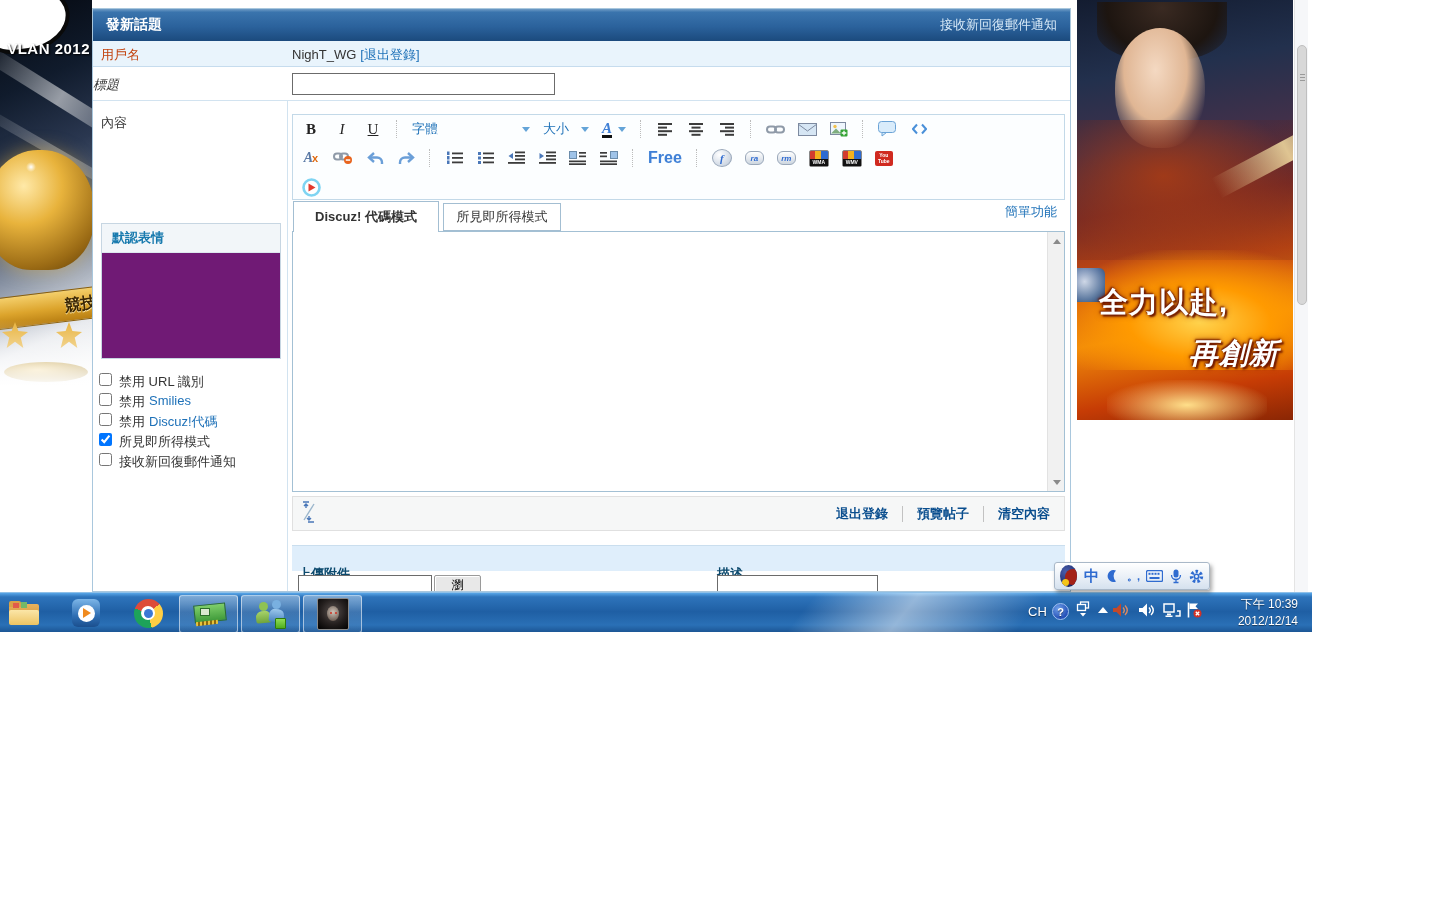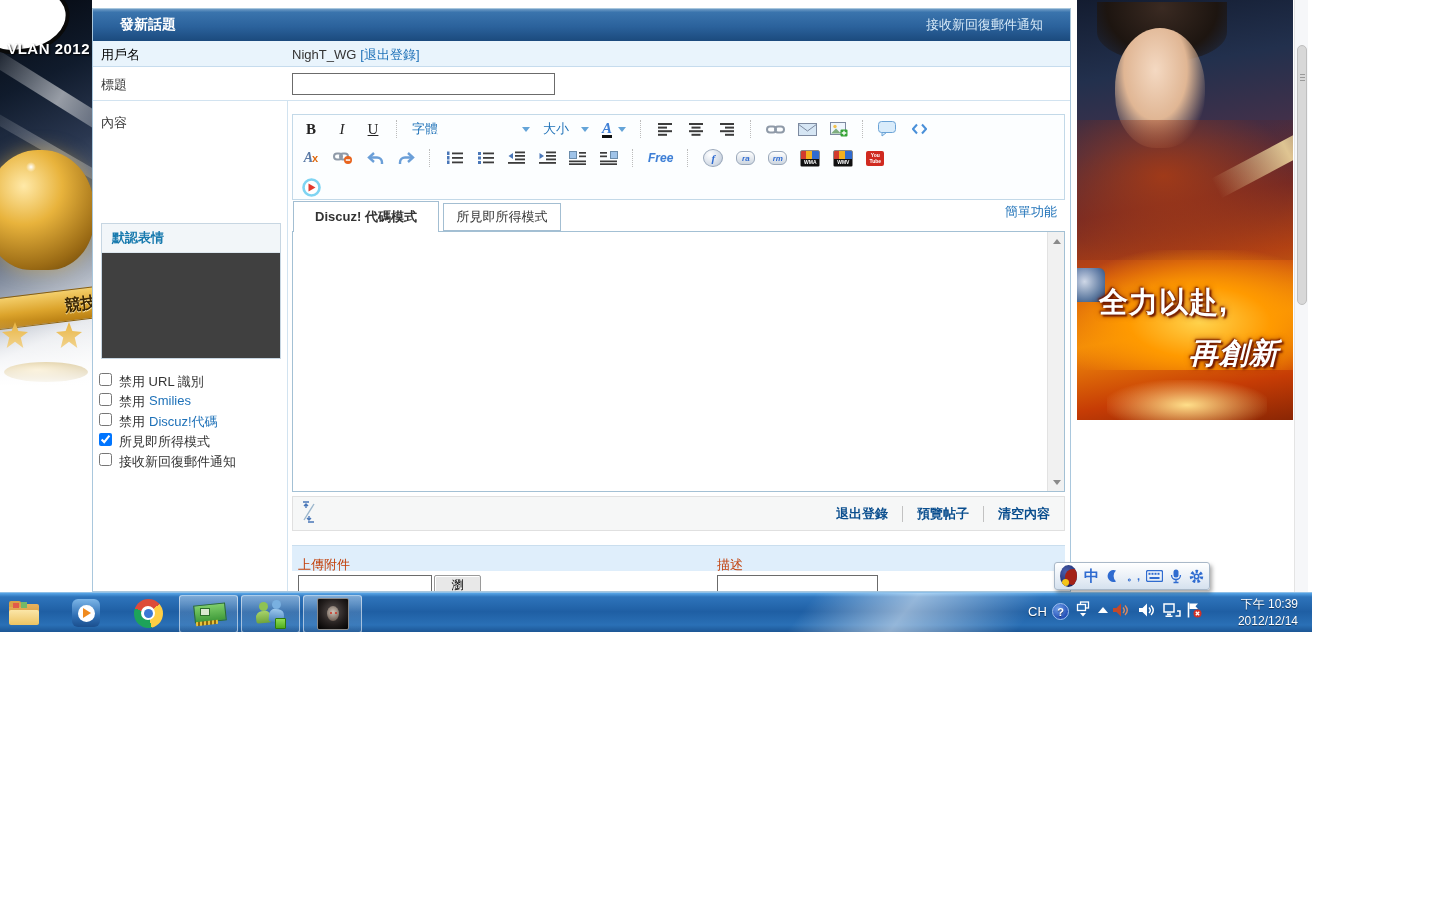--- a/index.html
+++ b/index.html
@@ -21,38 +21,38 @@
        background:linear-gradient(#f4cf6b,#dca42c 55%,#b97f12);border:1px solid #8a5e08;display:flex;align-items:center;justify-content:flex-end;padding-right:6px;
        color:#3a2604;font-weight:bold;font-size:16px;text-shadow:0 1px 0 #ffe9a8;}
   #star-l,#star-r{position:absolute;top:322px;width:26px;height:26px;background:#e8b33c;clip-path:polygon(50% 0,63% 35%,100% 38%,72% 60%,82% 100%,50% 76%,18% 100%,28% 60%,0 38%,37% 35%);}
   #star-l{left:2px;} #star-r{left:56px;}
   #base{position:absolute;left:4px;top:362px;width:84px;height:20px;border-radius:50%;background:radial-gradient(ellipse at 40% 40%,#f0cd76,#a3790f 70%,#6b4a06);}
   #fade{position:absolute;left:0;top:320px;width:92px;height:78px;background:linear-gradient(rgba(255,255,255,0),#fff 85%);}
 
   
   #form-panel{left:92px;top:8px;width:979px;height:584px;background:#fff;border:1px solid #a9c7dd;box-sizing:border-box;overflow:hidden;}
   #form-header{position:absolute;left:0;top:0;width:100%;height:32px;box-sizing:border-box;
-     background:linear-gradient(#6f9cc6 0,#3a74ad 10%,#2b629c 55%,#1b4a7d 100%);display:flex;align-items:center;justify-content:space-between;padding:0 27px;}
+     background:linear-gradient(#6f9cc6 0,#3a74ad 10%,#2b629c 55%,#1b4a7d 100%);display:flex;align-items:center;justify-content:space-between;padding:0 13px;}
   #form-title{color:#fff;font-weight:bold;font-size:14px;}
   #help-link{color:#d7e9f7;font-size:13px;text-decoration:none;cursor:pointer;}
   #row-user{position:absolute;left:0;top:32px;width:100%;height:26px;background:#e9f4fc;border-bottom:1px solid #c6dcee;box-sizing:border-box;}
-  #row-user .lbl{position:absolute;left:8px;top:5px;color:#000000;}
+  #row-user .lbl{position:absolute;left:8px;top:5px;color:#c2410c;}
   #row-user .val{position:absolute;left:199px;top:5px;color:#333;}
   #row-user .val a{color:#1e71b8;text-decoration:none;margin-left:4px;cursor:pointer;}
   #row-title{position:absolute;left:0;top:58px;width:100%;height:34px;border-bottom:1px solid #d2e3f0;box-sizing:border-box;background:#fff;}
-  #row-title .lbl{position:absolute;left:8px;top:9px;}
+  #row-title .lbl{position:absolute;left:0;top:9px;font-style:italic;}
   #title-input{position:absolute;left:199px;top:6px;width:255px;height:20px;border:1px solid #6b6b6b;padding:0 3px;font-size:13px;font-family:"Liberation Sans",sans-serif;}
 
   
   #sidebar{position:absolute;left:0;top:92px;width:195px;height:492px;border-right:1px solid #d2e3f0;box-sizing:border-box;}
   #content-lbl{position:absolute;left:8px;top:13px;}
   #perm-list{position:absolute;left:8px;top:40px;line-height:19px;}
   .pname{color:#333;} .pname.lnk{color:#1e71b8;cursor:pointer;} .pname.imgc{color:#c06014;}
   .pstat{color:#9a9a9a;margin-left:4px;}
-  #smiley-box{position:absolute;left:8px;top:122px;width:180px;height:136px;border:1px solid #c7d6e2;box-sizing:border-box;background:#404040;}
+  #smiley-box{position:absolute;left:8px;top:122px;width:180px;height:136px;border:1px solid #c7d6e2;box-sizing:border-box;background:#701a75;}
   #smiley-head{height:28px;background:#f2f6f9;border-bottom:1px solid #dde7ee;display:flex;align-items:center;padding-left:10px;
       color:#187aae;font-weight:bold;}
   #cb-list{position:absolute;left:6px;top:272px;}
   .cb-row{display:flex;height:20px;cursor:pointer;}
   .cb-row input{width:13px;height:13px;margin:0 7px 0 0;}
   .cb-row a{color:#1e71b8;text-decoration:none;margin-left:4px;cursor:pointer;}
 
   
   #editor{position:absolute;left:199px;top:92px;width:773px;height:492px;}
   #toolbar{position:absolute;left:0;top:13px;width:773px;height:86px;border:1px solid #c3d9e8;background:#fcfeff;box-sizing:border-box;}
@@ -62,21 +62,21 @@
   .serifB{font-family:"Liberation Serif",serif;font-weight:bold;font-size:15px;color:#222;}
   .serifI{font-family:"Liberation Serif",serif;font-style:italic;font-size:15px;color:#222;}
   .serifU{font-family:"Liberation Serif",serif;font-size:15px;color:#222;text-decoration:underline;}
   .tsep{width:1px;height:18px;border-left:1px dotted #bcbcbc;margin:0 1px;}
   .tselect{display:flex;align-items:center;justify-content:space-between;color:#1e71b8;font-size:13px;cursor:pointer;}
   .tselect.w-font{width:118px;} .tselect.w-size{width:46px;}
   .caret{width:0;height:0;border:4px solid transparent;border-top:5px solid #64a4d8;margin-top:4px;}
   .colorA{font-family:"Liberation Serif",serif;font-weight:bold;font-style:italic;font-size:15px;color:#3f7fd6;border-bottom:3px solid #111;line-height:14px;}
   .axA{font-family:"Liberation Serif",serif;font-style:italic;font-weight:bold;color:#5b7aa6;font-size:14px;}
   .axX{color:#e06a10;font-weight:bold;font-size:11px;margin-left:-1px;}
-  .freeb{color:#3f7fd6;font-weight:bold;font-style:italic;font-size:12px;text-shadow:0 0 1px #cfe4f7;}
+  .freeb{color:#3f7fd6;font-weight:bold;font-size:16px;text-shadow:0 0 1px #cfe4f7;}
   .flashb{width:16px;height:16px;border-radius:50%;background:radial-gradient(circle at 35% 30%,#fff,#cfd8e4 70%,#98a6b8);border:1px solid #9aa8ba;display:inline-flex;align-items:center;justify-content:center;font-family:"Liberation Serif",serif;font-style:italic;font-weight:bold;color:#2f6bd0;font-size:11px;}
   .pillb{min-width:17px;height:12px;border-radius:6px;background:linear-gradient(#fff,#cdd6e0);border:1px solid #9aa8ba;display:inline-flex;align-items:center;justify-content:center;font-style:italic;font-weight:bold;color:#2f6bd0;font-size:8px;}
   .wmbox{width:17px;height:15px;border:1px solid #888;border-radius:2px;background:linear-gradient(90deg,#d23b2e 0 30%,#f2b01e 30% 60%,#2f6bd0 60% 100%);position:relative;display:inline-block;}
   .wmbox b{position:absolute;left:0;bottom:0;width:100%;height:7px;background:#111;color:#fff;font-size:5px;line-height:7px;text-align:center;font-weight:bold;}
   .ytbox{width:16px;height:15px;border-radius:2px;background:#d02a20;color:#fff;display:inline-flex;flex-direction:column;align-items:center;justify-content:center;font-weight:bold;font-size:5px;line-height:6px;}
 
   #tabs-row{position:absolute;left:0;top:100px;width:773px;height:30px;}
   .tab{position:absolute;top:0;height:30px;background:#fff;border:1px solid #a3bed2;box-sizing:border-box;display:flex;align-items:center;justify-content:center;cursor:pointer;z-index:2;}
   .tab.active{left:1px;width:146px;border-bottom:none;font-weight:bold;height:31px;}
   .tab.inactive{left:151px;width:118px;top:2px;height:28px;}
@@ -88,21 +88,21 @@
   .arr-up{width:0;height:0;border:4px solid transparent;border-bottom:5px solid #8a8a8a;margin-bottom:3px;}
   .arr-dn{width:0;height:0;border:4px solid transparent;border-top:5px solid #8a8a8a;margin-top:3px;}
 
   #editor-bottom{position:absolute;left:0;top:395px;width:773px;height:35px;background:#f6f7f7;border:1px solid #e0e0e0;box-sizing:border-box;display:flex;align-items:center;}
   #resize-handle{margin-left:8px;cursor:pointer;}
   #actions{margin-left:auto;display:flex;align-items:center;height:100%;}
   .act{color:#0a4e8e;font-weight:bold;padding:0 14px;cursor:pointer;}
   .actsep{width:1px;height:16px;background:#c2c2c2;}
 
   #upload-head{position:absolute;left:0;top:444px;width:773px;height:26px;background:#dfeefb;border-top:1px solid #cadeee;box-sizing:border-box;}
-  #upload-head .lbl{position:absolute;top:10px;color:#c2410c;}
+  #upload-head .lbl{position:absolute;top:19px;color:#0c4a6e;font-weight:bold;}
   #upload-attach-lbl{left:6px;} #upload-desc-lbl{left:425px;}
   #upload-row{position:absolute;left:0;top:470px;width:773px;height:30px;}
   #file-input{position:absolute;left:6px;top:4px;width:128px;height:19px;border:1px solid #6b6b6b;font-family:"Liberation Sans",sans-serif;}
   #browse-btn{position:absolute;left:142px;top:4px;width:47px;height:22px;background:#e8e8e8;border:1px solid #9a9a9a;border-radius:2px;box-shadow:inset 1px 1px 0 #fff;font-size:12px;font-family:"Liberation Sans",sans-serif;cursor:pointer;}
   #desc-input{position:absolute;left:425px;top:4px;width:155px;height:19px;border:1px solid #6b6b6b;font-family:"Liberation Sans",sans-serif;}
 
   
   #ad{left:1077px;top:0;width:216px;height:420px;overflow:hidden;cursor:pointer;
       background:linear-gradient(170deg,#131c30 0%,#22304d 18%,#41304a 34%,#7e2d25 48%,#c84a10 62%,#f08a0a 76%,#c63c05 90%,#8a2604 100%);}
   .ad-face{position:absolute;left:38px;top:28px;width:90px;height:120px;border-radius:50% 50% 45% 45%;background:radial-gradient(ellipse at 45% 35%,#f4d9c2 0%,#e0b694 45%,rgba(120,70,50,0) 78%);}

